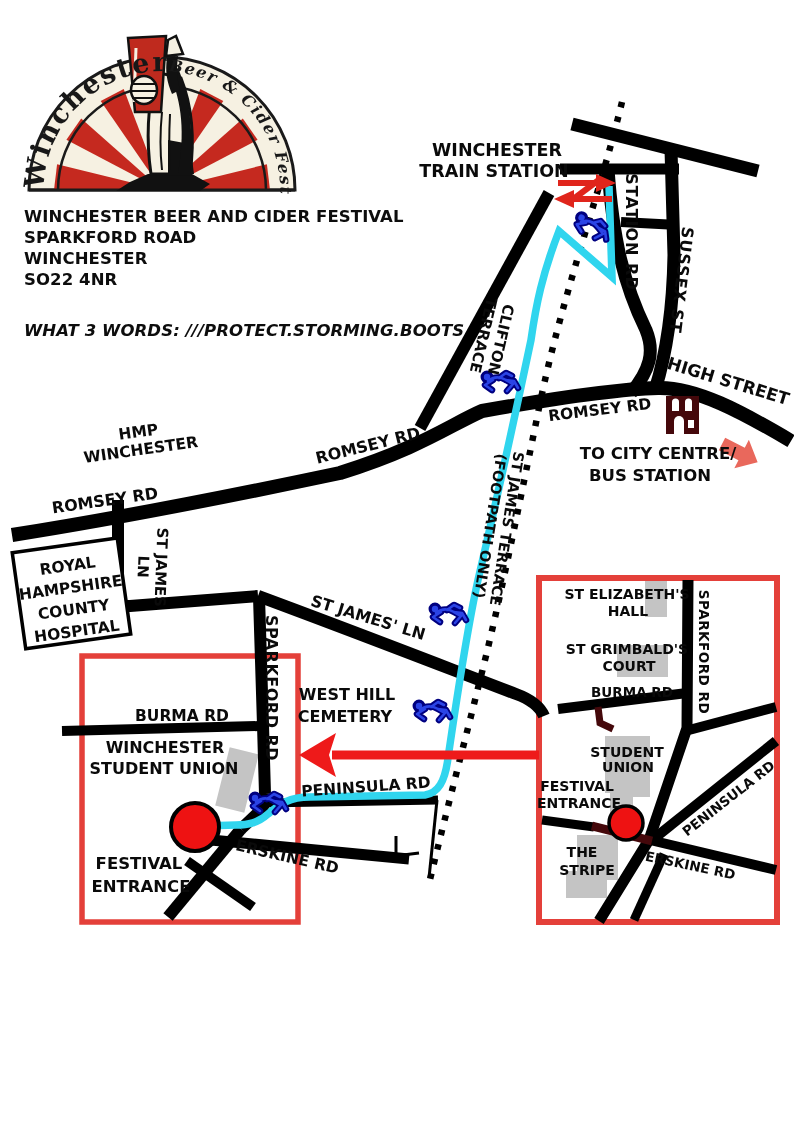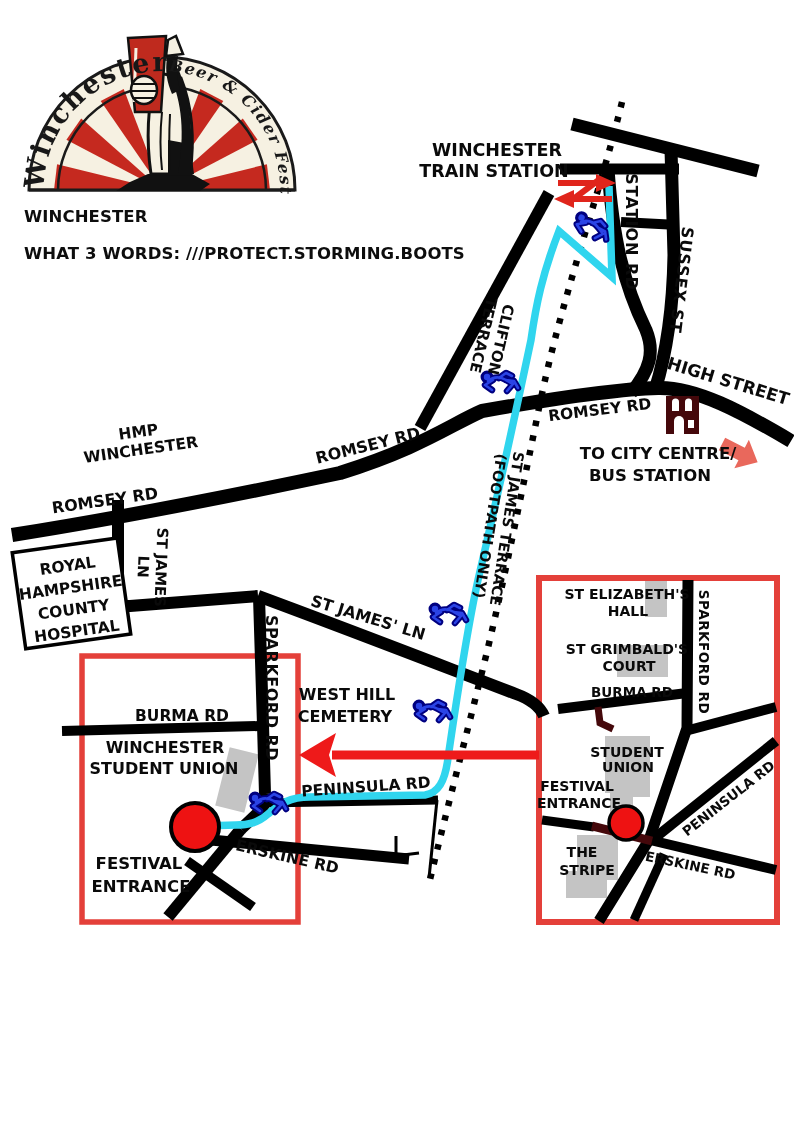--- a/index.html
+++ b/index.html
@@ -2,21 +2,21 @@
 <html><head>
 <meta charset="utf-8">
 <style>
   html,body{margin:0;padding:0;background:#fff;}
   .page{position:relative;width:794px;height:1123px;background:#fff;overflow:hidden;
         font-family:"DejaVu Sans","Liberation Sans",sans-serif;}
   .logo-svg{position:absolute;left:20px;top:10px;}
   .map-svg{position:absolute;left:0;top:0;}
   .address{position:absolute;left:24px;top:206px;font-weight:bold;font-size:16.5px;
            line-height:21px;color:#0d0d0d;letter-spacing:0.1px;white-space:nowrap;}
-  .w3w{margin-top:16px;}
+  .w3w{margin-top:30px;font-style:italic;}
   text{font-family:"DejaVu Sans","Liberation Sans",sans-serif;font-weight:bold;fill:#0a0a0a;}
   .arcTxt{font-family:"DejaVu Serif","Liberation Serif",serif;font-weight:bold;fill:#181818;}
 </style>
 </head>
 <body>
 
 <div class="page">
 
   <svg class="logo-svg" width="290" height="195" viewBox="0 0 290 195" xmlns="http://www.w3.org/2000/svg">
     <path d="M9,180 A133,133 0 0 1 275,180 Z" fill="#f6f1e2" stroke="#1a1a1a" stroke-width="3"></path>
@@ -51,21 +51,24 @@
     </defs>
     <text class="arcTxt" font-size="27" letter-spacing="2">
       <textPath href="#arcL" xlink:href="#arcL" startOffset="4%">Winchester</textPath>
     </text>
     <text class="arcTxt" font-size="16" font-style="italic" letter-spacing="1.5">
       <textPath href="#arcR" xlink:href="#arcR" startOffset="3%">Beer &amp; Cider Festival</textPath>
     </text>
   </svg>
 
   <div class="address">
+    <div>WINCHESTER BEER AND CIDER FESTIVAL</div>
+    <div>SPARKFORD ROAD</div>
     <div>WINCHESTER</div>
+    <div>SO22 4NR</div>
     <div class="w3w">WHAT 3 WORDS: ///PROTECT.STORMING.BOOTS</div>
   </div>
 
   <svg class="map-svg" width="794" height="1123" viewBox="0 0 794 1123" xmlns="http://www.w3.org/2000/svg" xmlns:xlink="http://www.w3.org/1999/xlink">
     <defs>
       <g id="walker">
         <g fill="none" stroke="#000080" stroke-width="6.5" stroke-linecap="round" stroke-linejoin="round">
           <circle cx="-13" cy="-7" r="3.2" fill="#000080"></circle>
           <path d="M-12,-3 C-6,-8 1,-7 6,-4 M-7,-4 L-15,1 L-8,6 M-1,-6 L6,-11 L12,-8 M6,-4 L13,0 L7,7 M6,-4 L14,-3 L18,4"></path>
         </g>

